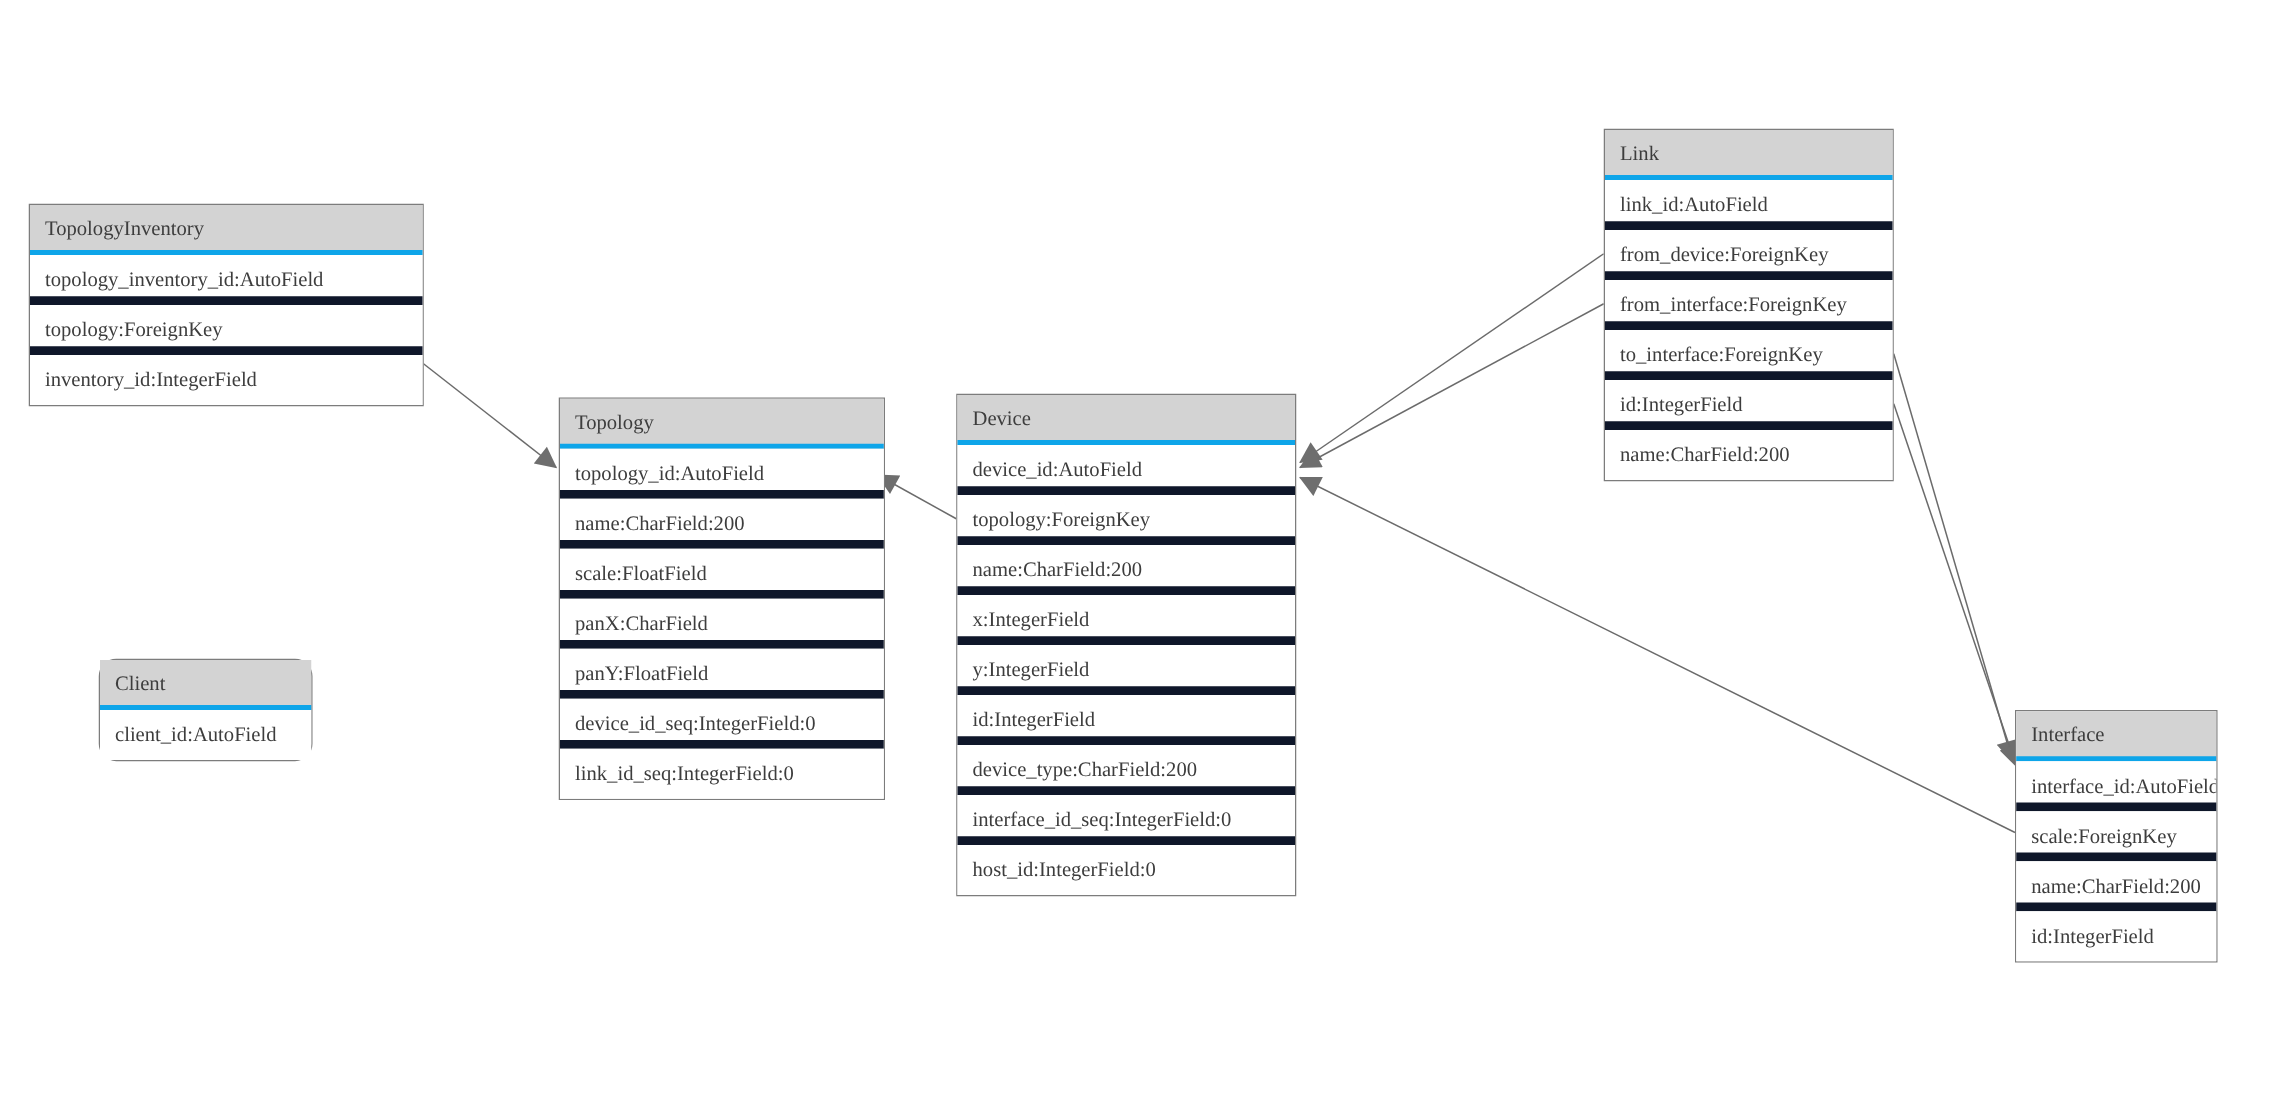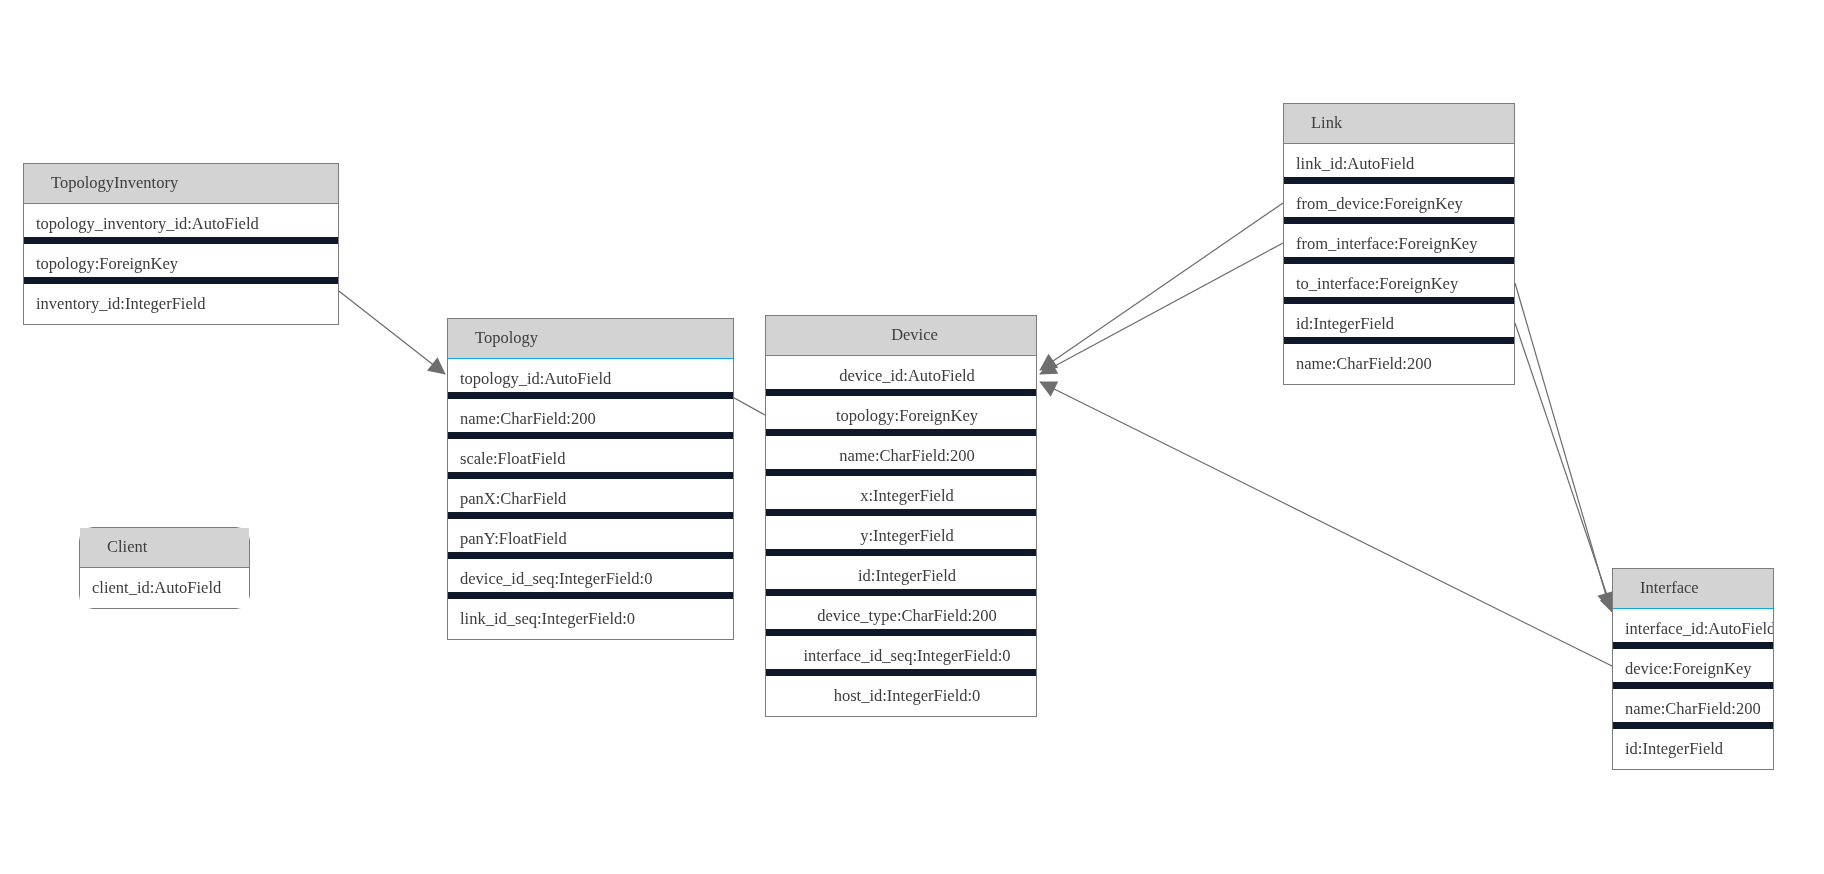--- a/index.html
+++ b/index.html
@@ -28,23 +28,23 @@
     box-sizing: border-box;
     border: 1.5px solid #7c7c7c;
     background: #ffffff;
     color: #3d3d3d;
     font-size: 16.5px;
   }
   .entity-header {
     box-sizing: border-box;
     height: 40px;
     line-height: 38px;
-    padding-left: 27px;
+    padding-left: 12px;
     background: #d3d3d3;
-    border-bottom: 1px solid #0ea5e9;
+    border-bottom: 4px solid #0ea5e9;
     white-space: nowrap;
     overflow: hidden;
   }
   .entity-row {
     box-sizing: border-box;
     height: 40px;
     line-height: 39px;
     padding-left: 12px;
     border-bottom: 7px solid #0f172a;
     background: #ffffff;
@@ -79,31 +79,31 @@
       <div class="entity" style="left: 23px; top: 163px; width: 316px;">
         <div class="entity-header">TopologyInventory</div>
         <div class="entity-row">topology_inventory_id:AutoField</div>
         <div class="entity-row">topology:ForeignKey</div>
         <div class="entity-row">inventory_id:IntegerField</div>
       </div>
       <div class="entity" style="left: 79px; top: 527px; width: 171px; border-radius: 14px;">
         <div class="entity-header">Client</div>
         <div class="entity-row">client_id:AutoField</div>
       </div>
-      <div class="entity" style="left: 447px; top: 318px; width: 287px;">
+      <div class="entity" style="left: 447px; top: 318px; width: 261px;">
         <div class="entity-header">Topology</div>
         <div class="entity-row">topology_id:AutoField</div>
         <div class="entity-row">name:CharField:200</div>
         <div class="entity-row">scale:FloatField</div>
         <div class="entity-row">panX:CharField</div>
         <div class="entity-row">panY:FloatField</div>
         <div class="entity-row">device_id_seq:IntegerField:0</div>
         <div class="entity-row">link_id_seq:IntegerField:0</div>
       </div>
-      <div class="entity" style="left: 765px; top: 315px; width: 272px; text-align: center;">
+      <div class="entity" style="left: 765px; top: 315px; width: 272px;">
         <div class="entity-header">Device</div>
         <div class="entity-row">device_id:AutoField</div>
         <div class="entity-row">topology:ForeignKey</div>
         <div class="entity-row">name:CharField:200</div>
         <div class="entity-row">x:IntegerField</div>
         <div class="entity-row">y:IntegerField</div>
         <div class="entity-row">id:IntegerField</div>
         <div class="entity-row">device_type:CharField:200</div>
         <div class="entity-row">interface_id_seq:IntegerField:0</div>
         <div class="entity-row">host_id:IntegerField:0</div>
@@ -113,18 +113,18 @@
         <div class="entity-row">link_id:AutoField</div>
         <div class="entity-row">from_device:ForeignKey</div>
         <div class="entity-row">from_interface:ForeignKey</div>
         <div class="entity-row">to_interface:ForeignKey</div>
         <div class="entity-row">id:IntegerField</div>
         <div class="entity-row">name:CharField:200</div>
       </div>
       <div class="entity" style="left: 1612px; top: 568px; width: 162px;">
         <div class="entity-header">Interface</div>
         <div class="entity-row">interface_id:AutoField</div>
-        <div class="entity-row">device:ForeignKey</div>
+        <div class="entity-row">scale:ForeignKey</div>
         <div class="entity-row">name:CharField:200</div>
         <div class="entity-row">id:IntegerField</div>
       </div>
     </div>
 </div>
 
 </body></html>

